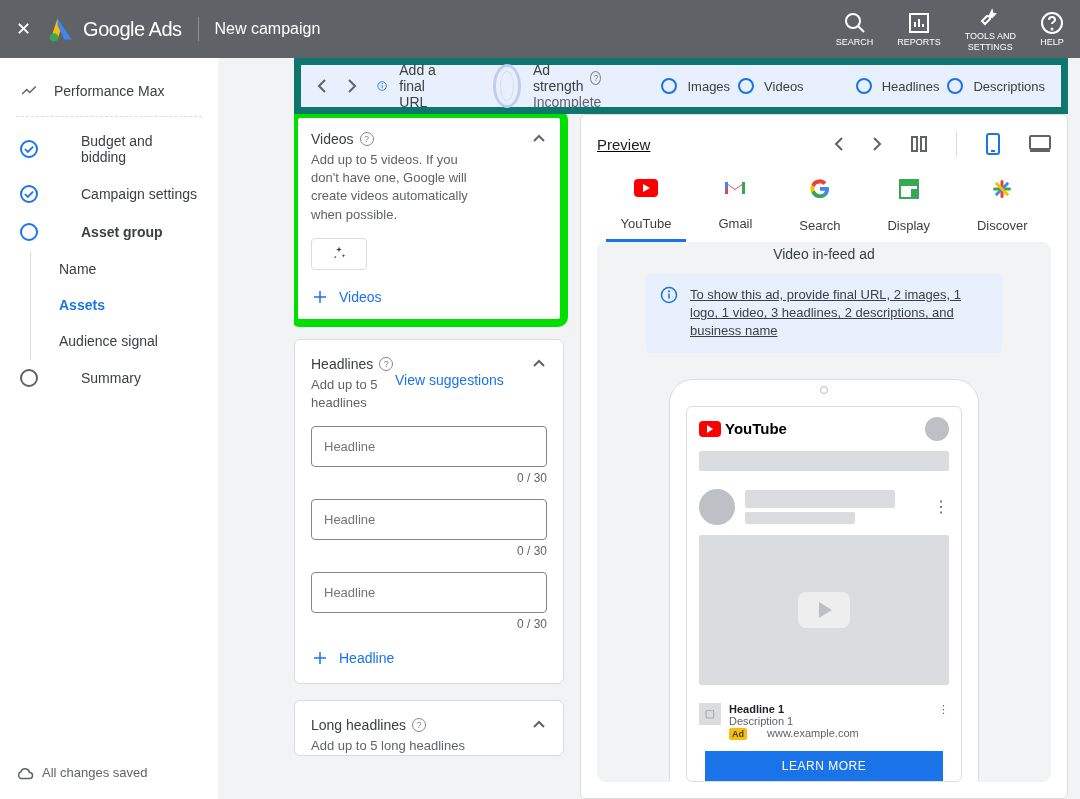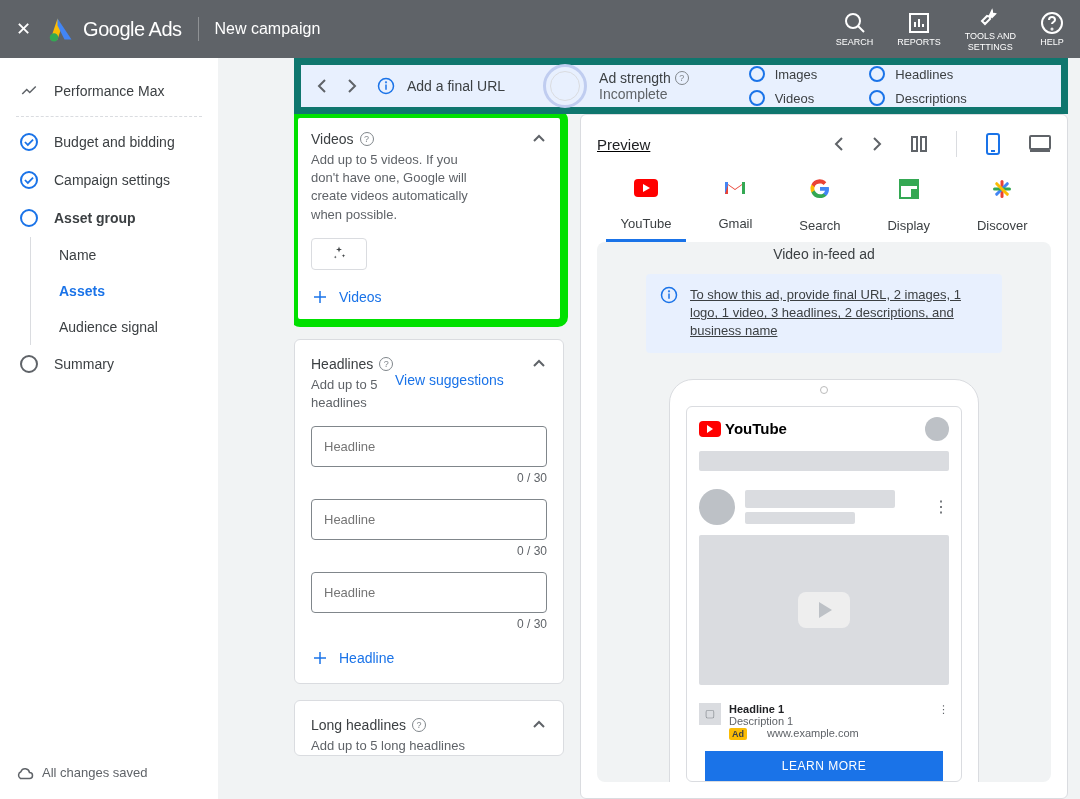--- a/index.html
+++ b/index.html
@@ -18,21 +18,21 @@
   .header .tool .label { margin-top: 2px; text-align: center; }
   
   
   .body { display: flex; height: calc(100% - 58px); }
   
   
   .sidebar { width: 218px; background: #fff; padding-top: 16px; position: relative; }
   .sidebar .top-item { display: flex; align-items: center; padding: 8px 20px; font-size: 14px; color: #3c4043; cursor: pointer; margin-bottom: 8px;}
   .sidebar .top-item .chart-icon { margin-right: 16px; width: 18px; height: 18px; display: flex; align-items: center; justify-content: center; color: #5f6368;}
   .sidebar .sep { border-bottom: 1px dashed #dadce0; margin: 6px 16px; }
-  .sidebar .step { display: flex; align-items: center; padding: 10px 20px; font-size: 14px; color: #3c4043; cursor: pointer; }
+  .sidebar .step { display: flex; align-items: center; padding: 10px 20px; font-size: 14px; color: #3c4043; cursor: pointer; gap: 27px; }
   .sidebar .step-icon { width: 18px; height: 18px; border: 2px solid #1a73e8; border-radius: 50%; margin-right: 16px; display: flex; align-items: center; justify-content: center; }
   .sidebar .step-icon.hollow { border-color: #1a73e8; }
   .sidebar .step-icon svg { width: 18px; height: 18px; }
   .sidebar .bold { font-weight: 700; }
   .sidebar .sub { display: flex; align-items: center; padding: 10px 20px 10px 40px; font-size: 14px; color: #3c4043; cursor: pointer; border-left: 1px solid #dadce0; margin-left: 30px; padding-left: 28px;}
   .sidebar .sub.active { color: #1a73e8; font-weight: 700; }
   .sidebar .bottom { position: absolute; bottom: 16px; left: 16px; display: flex; font-size: 13px; color: #5f6368; }
   .sidebar .bottom svg { width: 18px; height: 18px; margin-right: 8px; }
   
   
@@ -42,21 +42,21 @@
   .topbar { height: 56px; background: #e8f0fe; border: 7px solid #0f766e; border-radius: 0; display: flex; align-items: center; padding: 0 16px; margin-top: 0;}
   .topbar .nav-arrows { display: flex; align-items: center; gap: 20px; color: #5f6368;}
   .topbar .nav-arrows svg { width: 10px; height: 16px; cursor: pointer;}
   .topbar .info-icon { margin-left: 20px; color: #1a73e8; width: 18px; height: 18px;}
   .topbar .add-url { margin-left: 12px; font-size: 14px; color: #3c4043;}
   .topbar .strength-ring { width: 44px; height: 44px; border: 3px solid #c0cdf0; border-radius: 50%; margin-left: 38px; position: relative;}
   .topbar .strength-ring::after{content:'';position:absolute;inset:4px;border:1px solid #dadce0;border-radius:50%;}
   .topbar .strength-text { margin-left: 12px; font-size: 14px; color: #3c4043; }
   .topbar .strength-text .line1 { display: flex; align-items: center; gap: 4px; font-weight: 500;}
   .topbar .checks { display: flex; gap: 52px; margin-left: 60px;}
-  .topbar .check-col { display: flex; flex-direction: column; gap: 8px;}
+  .topbar .check-col { display: flex; flex-direction: row; gap: 8px;}
   .topbar .check-item { display: flex; align-items: center; font-size: 13px; color: #3c4043;}
   .topbar .check-item .circ { width: 16px; height: 16px; border: 2px solid #1a73e8; border-radius: 50%; margin-right: 10px;}
   
   
   .content { flex: 1; display: flex; gap: 16px; overflow: hidden; padding-top: 0;}
   .left-col { width: 270px; display: flex; flex-direction: column; gap: 16px;}
   
   
   .card { background: #fff; border: 1px solid #dadce0; border-radius: 6px; padding: 16px;}
   .card.highlighted { outline: 8px solid #00e000; outline-offset: -4px;}

